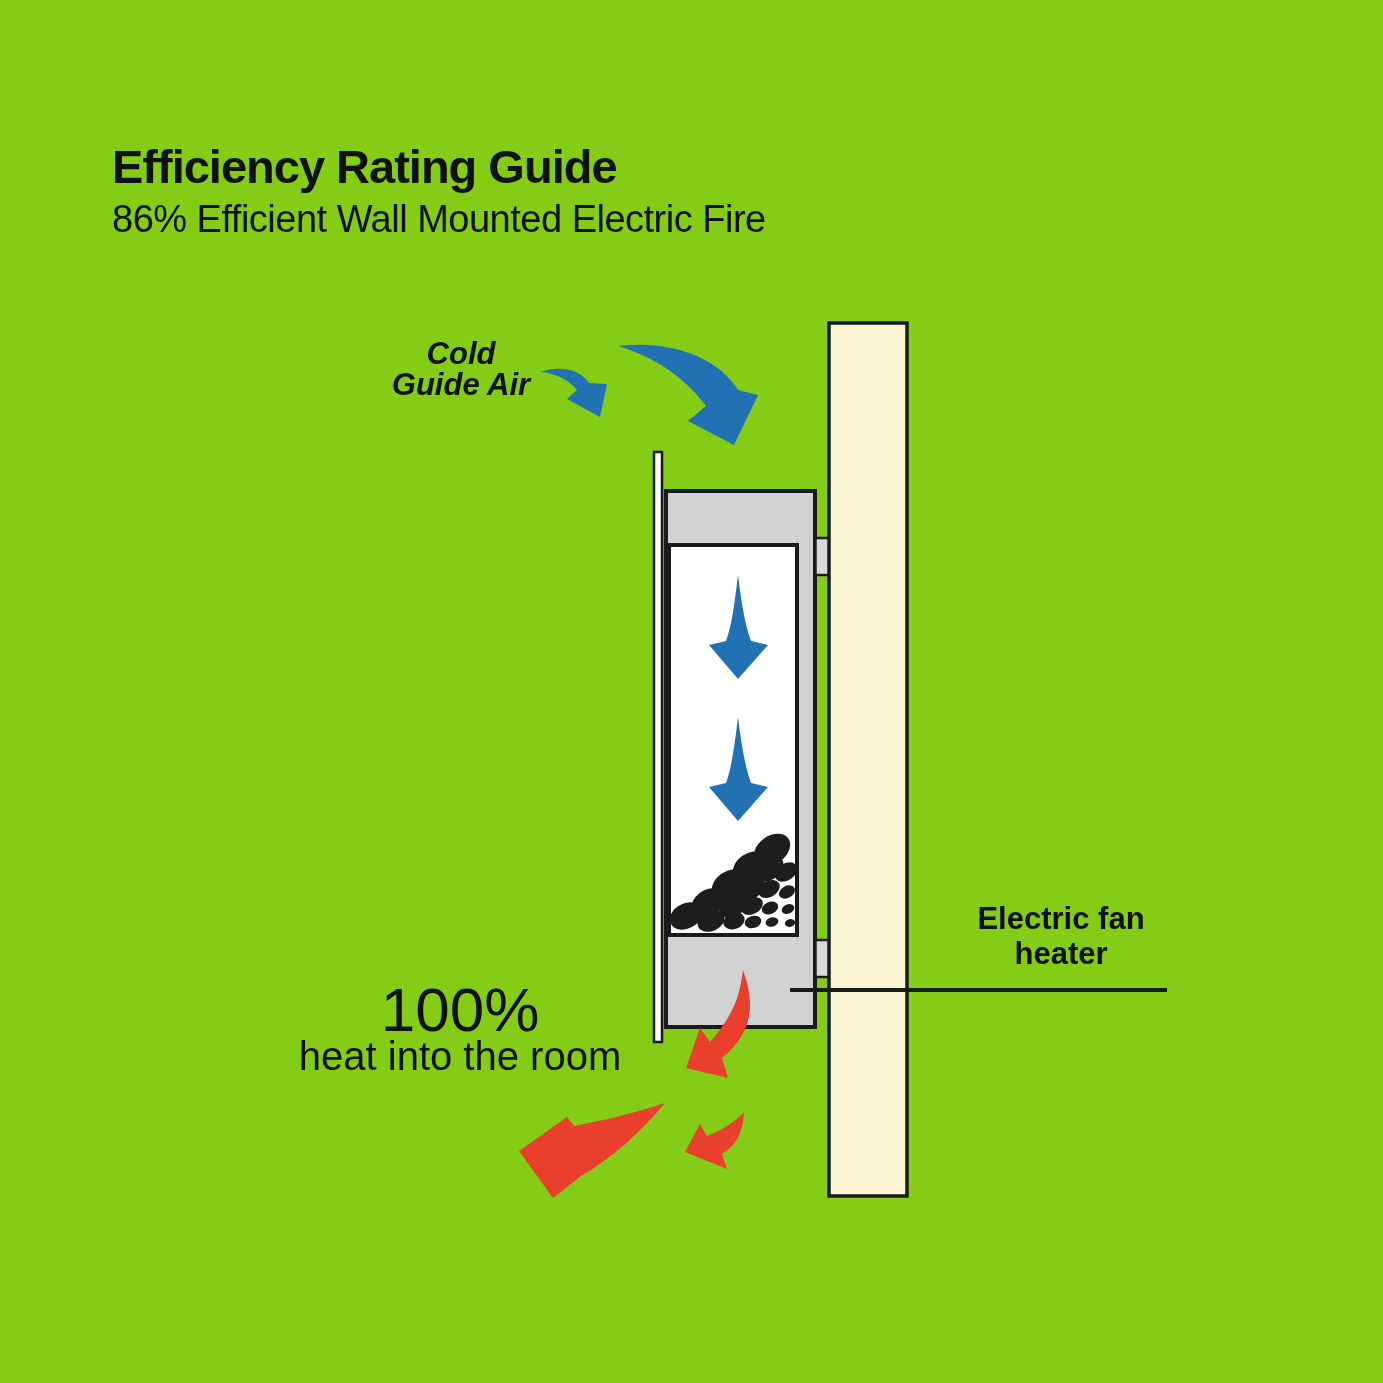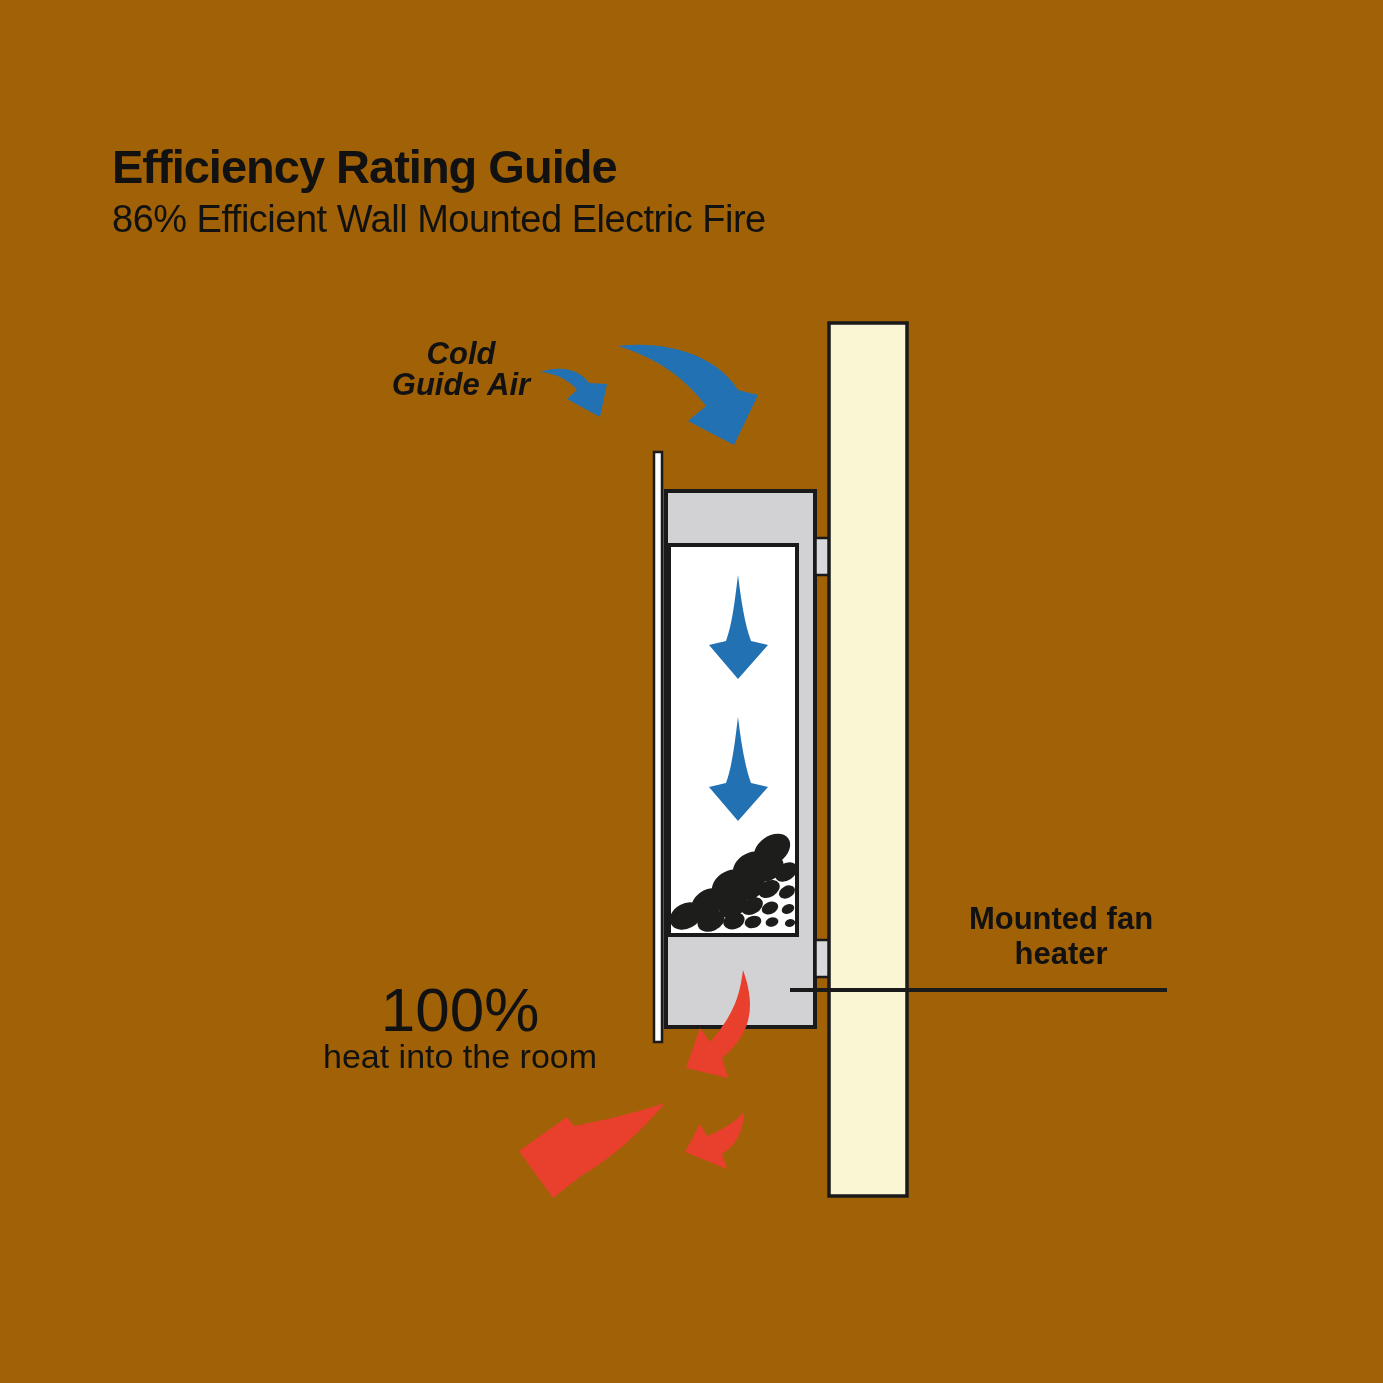--- a/index.html
+++ b/index.html
@@ -1,19 +1,19 @@
 <!DOCTYPE html>
 <html><head>
 <meta charset="utf-8">
 <style>
   html,body{margin:0;padding:0;background:#ffffff;}
   .canvas{
     position:relative;
     width:1383px;height:1383px;
-    background:#a16207;
+    background:#84cc16;
     overflow:hidden;
     font-family:"Liberation Sans", sans-serif;
     color:#111111;
   }
   .abs{position:absolute;}
   .title{
     left:112px;top:141px;
     font-size:47px;font-weight:bold;letter-spacing:-1px;
     line-height:1.1;white-space:nowrap;
   }
@@ -24,21 +24,21 @@
   }
   .cold-label{
     left:330px;top:338px;width:262px;
     text-align:center;font-size:31px;font-weight:bold;line-height:31px;font-style:italic;
   }
   .heat-label{
     left:285px;top:980px;width:350px;
     text-align:center;font-weight:normal;
   }
   .heat-label .big{font-size:62px;line-height:60px;letter-spacing:0px;}
-  .heat-label .small{font-size:34px;line-height:33px;}
+  .heat-label .small{font-size:40px;line-height:33px;}
   .fan-label{
     left:911px;top:901px;width:300px;
     text-align:center;font-size:31px;font-weight:bold;line-height:35px;
   }
   svg{position:absolute;left:0;top:0;}
   .ol{stroke:#1a1a1a;}
 </style>
 </head>
 <body>
 
@@ -103,17 +103,17 @@
     <div>Cold</div>
     <div>Guide Air</div>
   </div>
 
   <div class="abs heat-label">
     <div class="big">100%</div>
     <div class="small">heat into the room</div>
   </div>
 
   <div class="abs fan-label">
-    <div>Mounted fan</div>
+    <div>Electric fan</div>
     <div>heater</div>
   </div>
 
 </div>
 
 </body></html>

